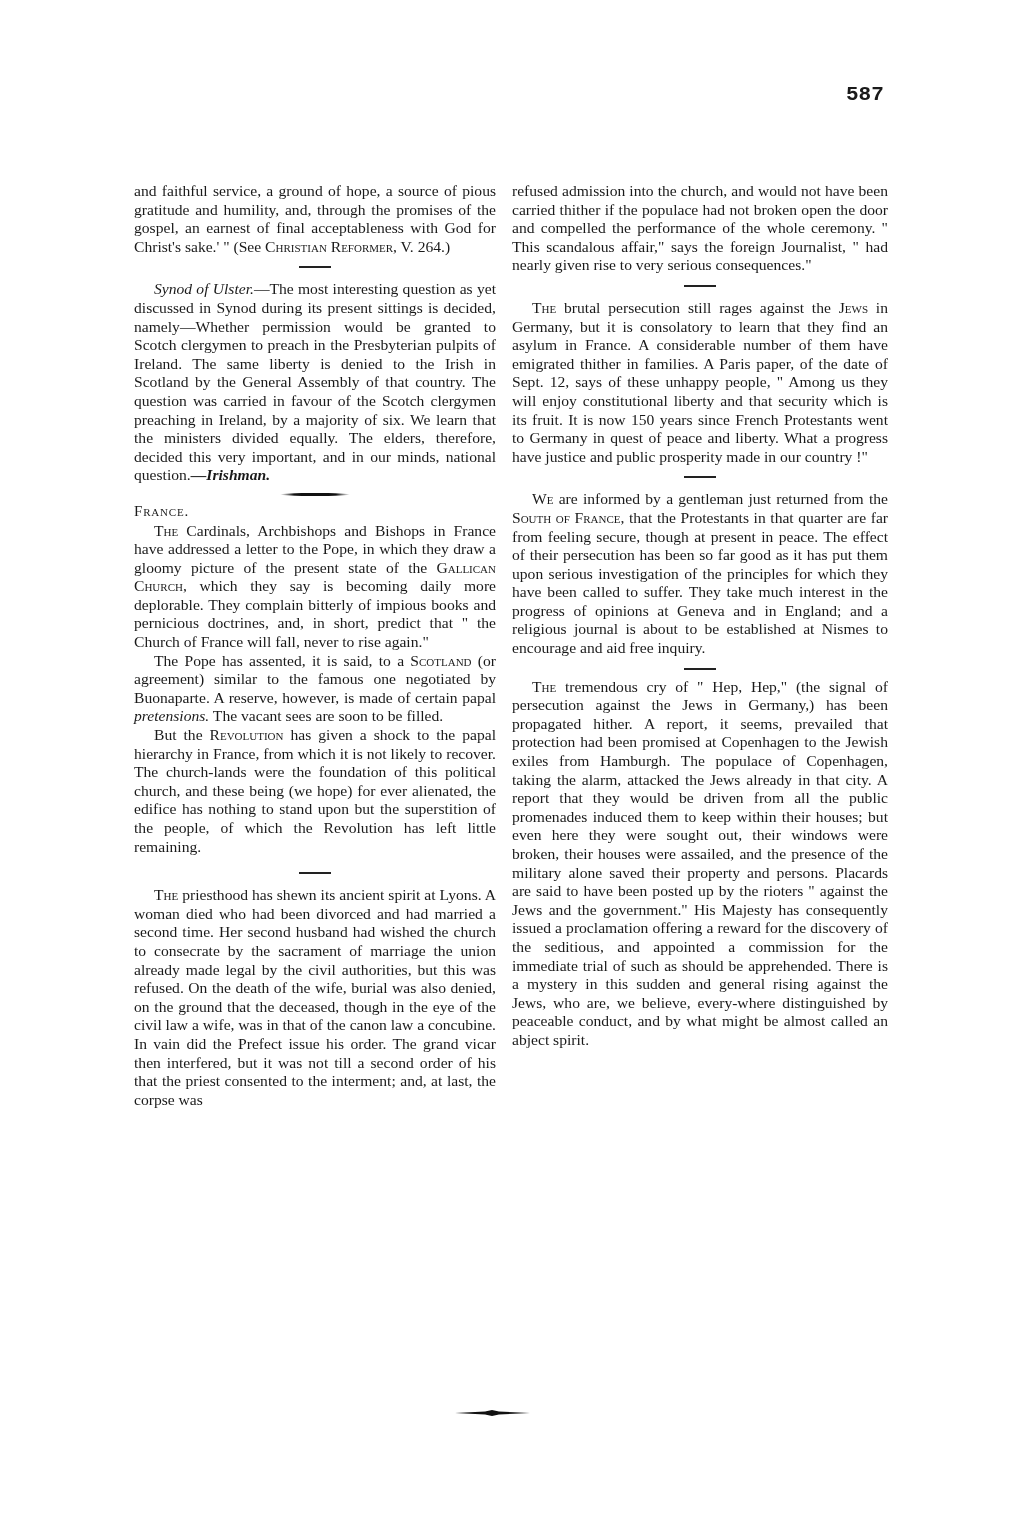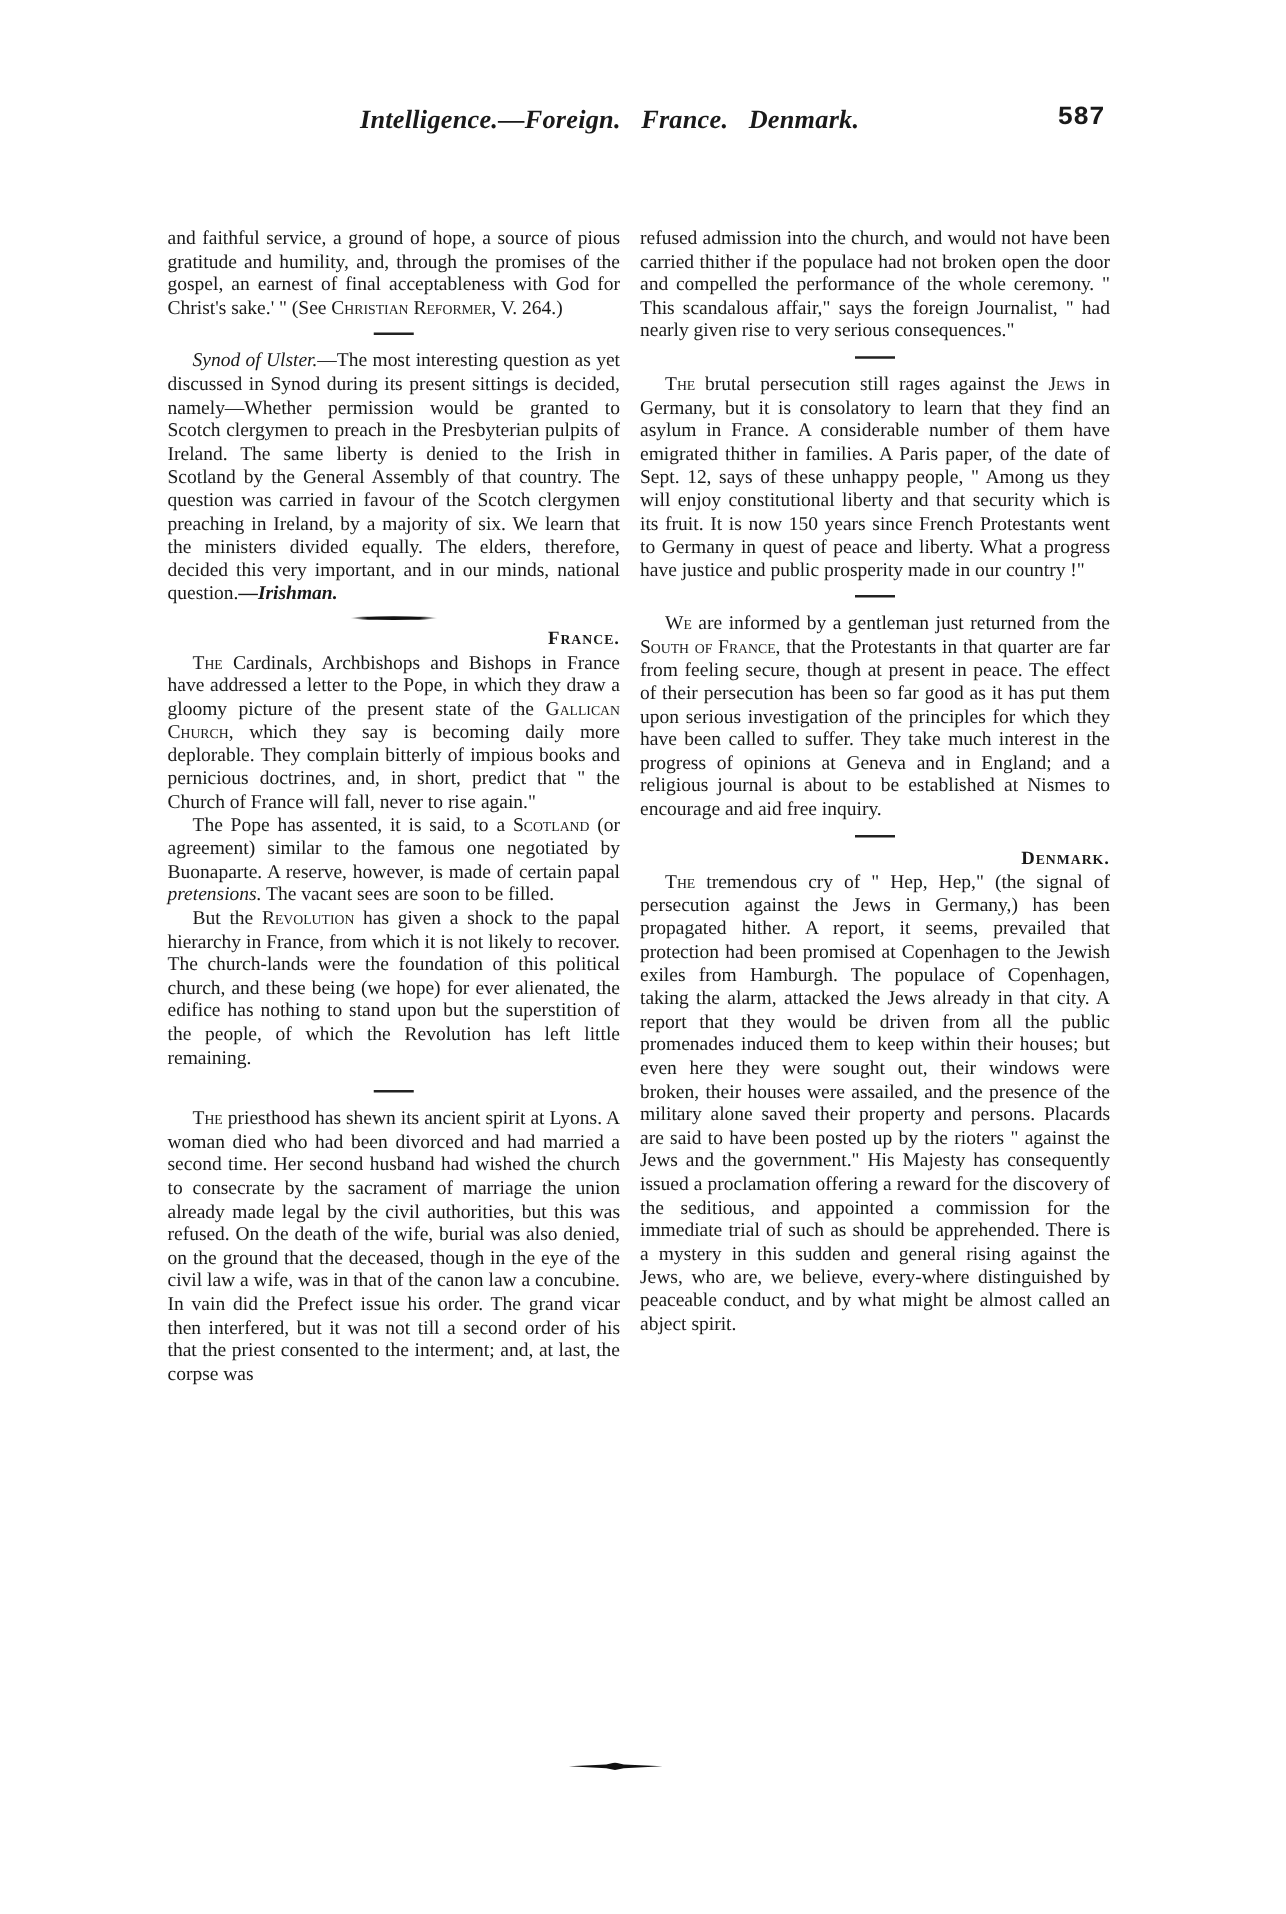--- a/index.html
+++ b/index.html
@@ -14,30 +14,29 @@
   .col-right { left: 512px; width: 376px; }
   p { margin: 0; text-indent: 0; }
   p.indent { text-indent: 20px; }
   .sc { font-variant: small-caps; }
   .it { font-style: italic; }
   .rule { width: 32px; height: 2px; background: #222; margin: 10px auto 12px auto; }
   .rule-orn { width: 70px; height: 3px; margin: 8px auto 6px auto;
               background: linear-gradient(90deg, transparent 0%, #111 20%, #111 80%, transparent 100%);
               border-radius: 50%; }
   .heading-major { text-align: center; font-weight: bold; font-size: 17px; letter-spacing: 0.5px; margin: 2px 0 0 0; }
-  .heading-minor { text-align: right; font-variant: small-caps; font-weight: bold; font-size: 15px; letter-spacing: 0.8px; margin: 0 0 1px 0; }
+  .heading-minor { text-align: left; font-variant: small-caps; font-weight: normal; font-size: 15px; letter-spacing: 0.8px; margin: 0 0 1px 0; }
   .bold { font-weight: bold; font-style: italic; }
   .bottom-ornament { position: absolute; left: 455px; top: 1410px; width: 75px; height: 6px; }
   .bottom-ornament svg { display: block; }
 </style>
 </head>
 <body>
 
 <div class="header">
-  <span class="running-title">Intelligence.—Foreign.   France.   Denmark.</span>
   <span class="page-number">587</span>
 </div>
 
 <div class="col col-left">
   <p><span>and faithful service, a ground of hope, a source of pious gratitude and humility, and, through the promises of the gospel, an earnest of final acceptableness with God for Christ's sake.' " (See </span><span class="sc">Christian Reformer</span><span>, V. 264.)</span></p>
 
   <div class="rule"></div>
 
   <p class="indent"><span class="it">Synod of Ulster.</span><span>—The most interesting question as yet discussed in Synod during its present sittings is decided, namely—Whether permission would be granted to Scotch clergymen to preach in the Presbyterian pulpits of Ireland.  The same liberty is denied to the Irish in Scotland by the General Assembly of that country.  The question was carried in favour of the Scotch clergymen preaching in Ireland, by a majority of six.  We learn that the ministers divided equally.  The elders, therefore, decided this very important, and in our minds, national question.</span><span class="it bold">—Irishman.</span></p>
 
@@ -62,21 +61,20 @@
   <div class="rule"></div>
 
   <p class="indent"><span class="sc">The</span><span> brutal persecution still rages against the </span><span class="sc">Jews</span><span> in Germany, but it is consolatory to learn that they find an asylum in France.  A considerable number of them have emigrated thither in families.  A Paris paper, of the date of Sept. 12, says of these unhappy people, " Among us they will enjoy constitutional liberty and that security which is its fruit.  It is now 150 years since French Protestants went to Germany in quest of peace and liberty.  What a progress have justice and public prosperity made in our country !"</span></p>
 
   <div class="rule"></div>
 
   <p class="indent"><span class="sc">We</span><span> are informed by a gentleman just returned from the </span><span class="sc">South of France</span><span>, that the Protestants in that quarter are far from feeling secure, though at present in peace.  The effect of their persecution has been so far good as it has put them upon serious investigation of the principles for which they have been called to suffer.  They take much interest in the progress of opinions at Geneva and in England; and a religious journal is about to be established at Nismes to encourage and aid free inquiry.</span></p>
 
   <div class="rule" style="margin-bottom:8px"></div>
 
-  <div class="heading-minor">Denmark.</div>
 
   <p class="indent"><span class="sc">The</span><span> tremendous cry of " Hep, Hep," (the signal of persecution against the Jews in Germany,) has been propagated hither.  A report, it seems, prevailed that protection had been promised at Copenhagen to the Jewish exiles from Hamburgh.  The populace of Copenhagen, taking the alarm, attacked the Jews already in that city.  A report that they would be driven from all the public promenades induced them to keep within their houses; but even here they were sought out, their windows were broken, their houses were assailed, and the presence of the military alone saved their property and persons.  Placards are said to have been posted up by the rioters " against the Jews and the government."  His Majesty has consequently issued a proclamation offering a reward for the discovery of the seditious, and appointed a commission for the immediate trial of such as should be apprehended.  There is a mystery in this sudden and general rising against the Jews, who are, we believe, every-where distinguished by peaceable conduct, and by what might be almost called an abject spirit.</span></p>
 </div>
 
 <div class="bottom-ornament">
   <svg width="75" height="6" viewBox="0 0 75 6">
     <path d="M0 3 L30 1.5 L37 0 L44 1.5 L75 3 L44 4.5 L37 6 L30 4.5 Z" fill="#111"></path>
   </svg>
 </div>
 

